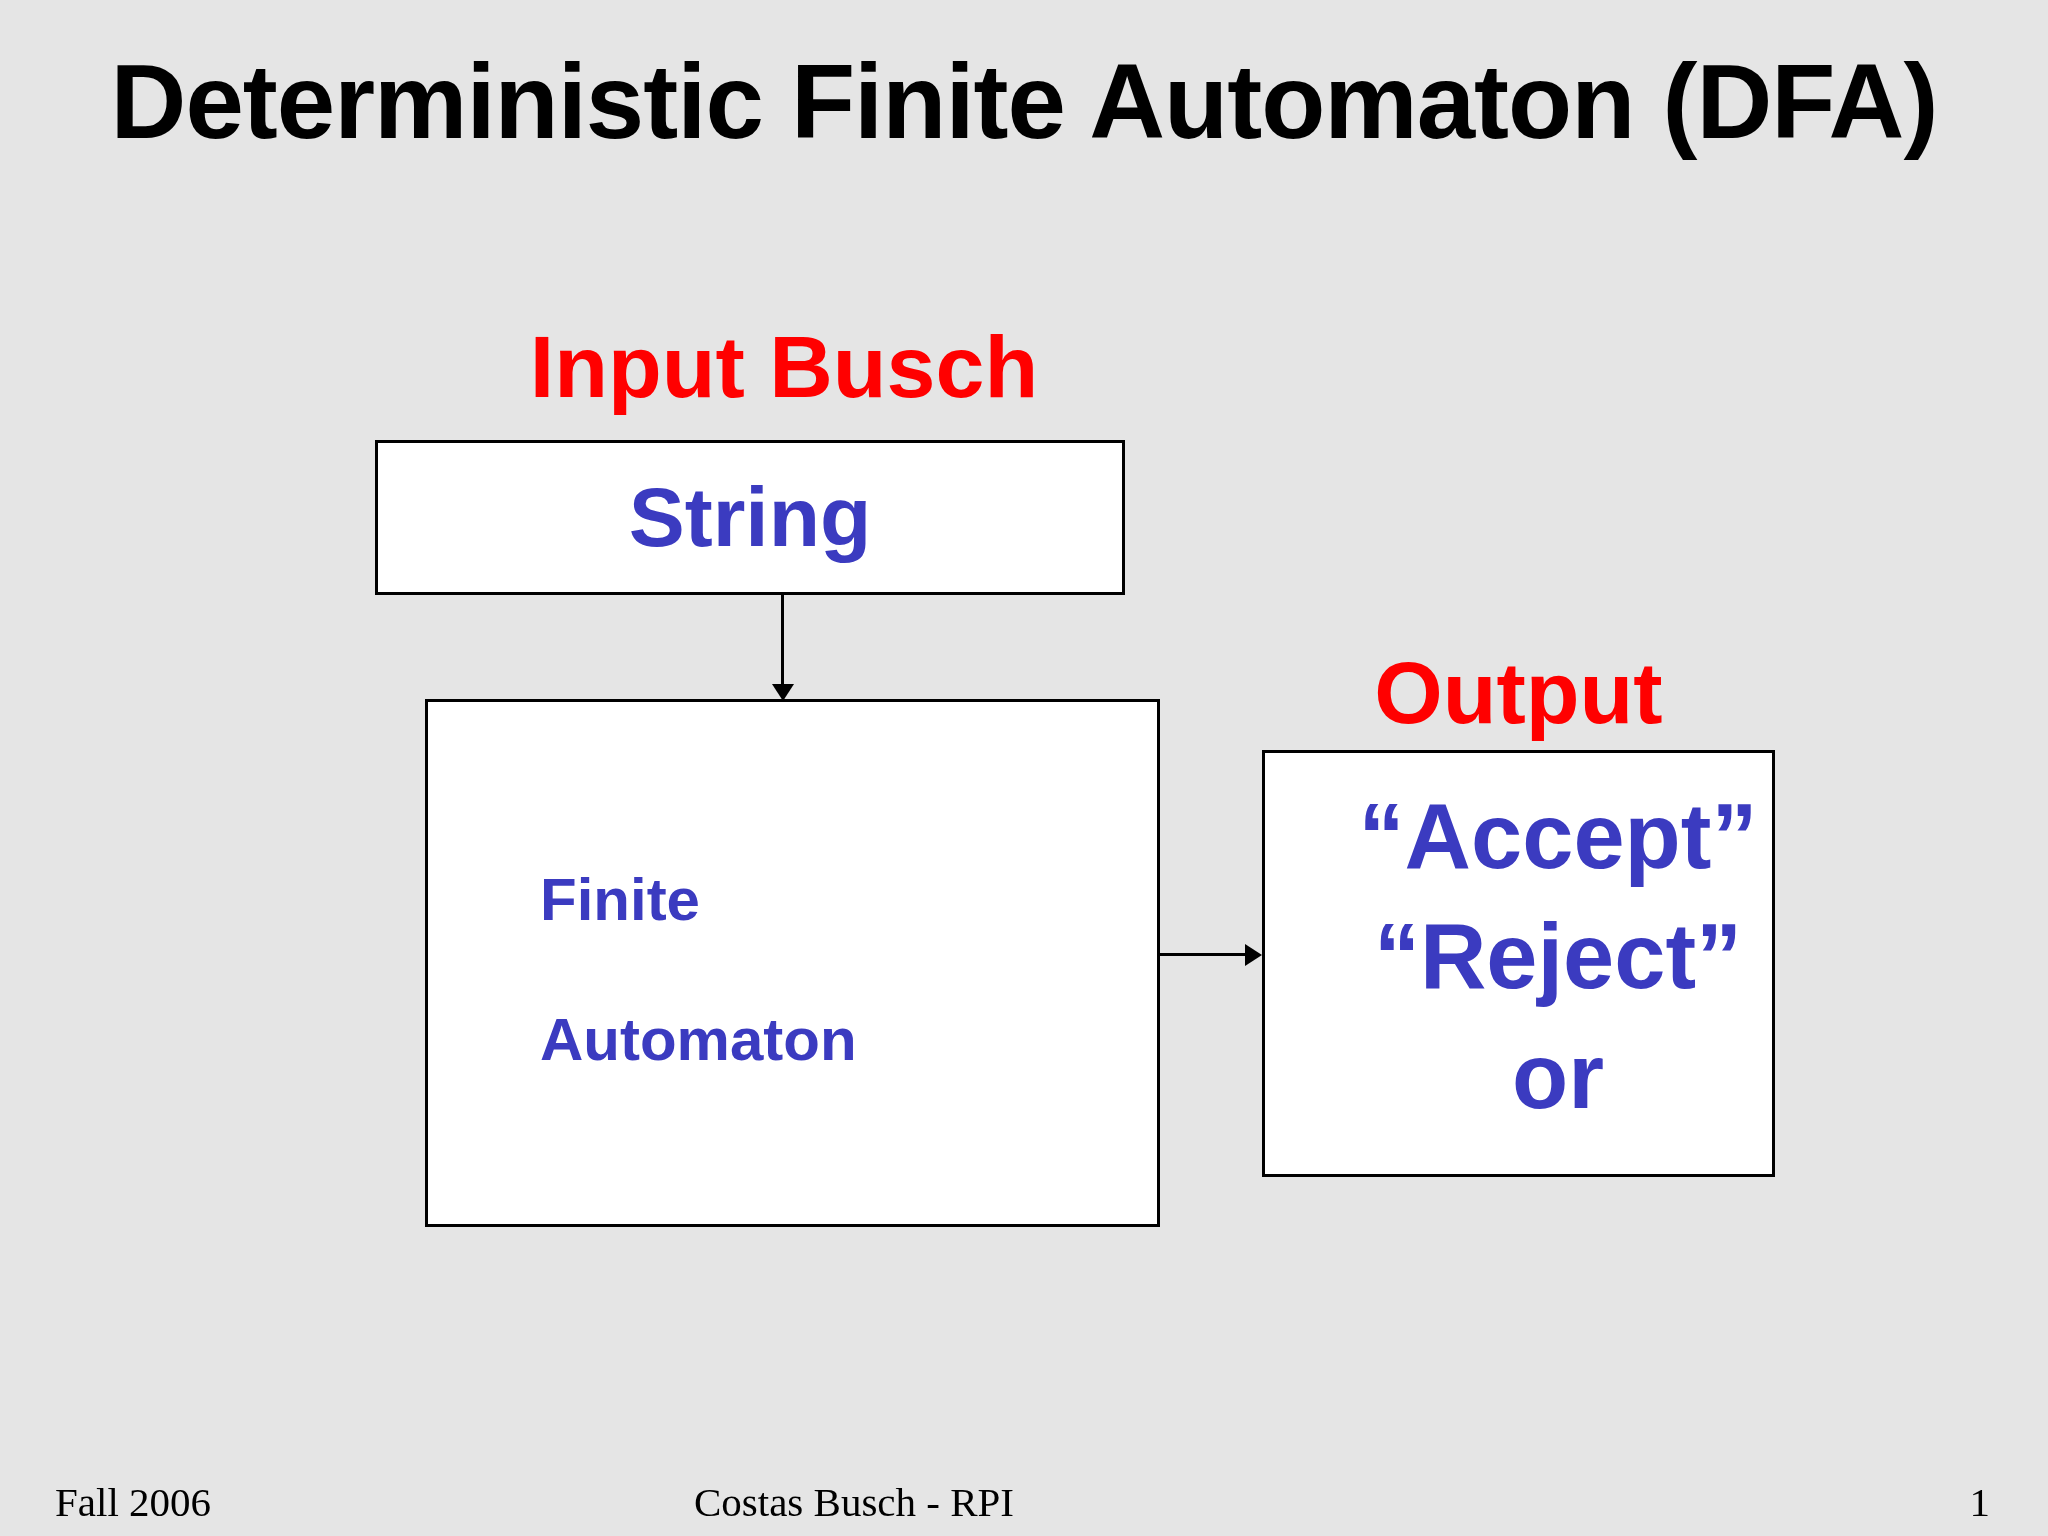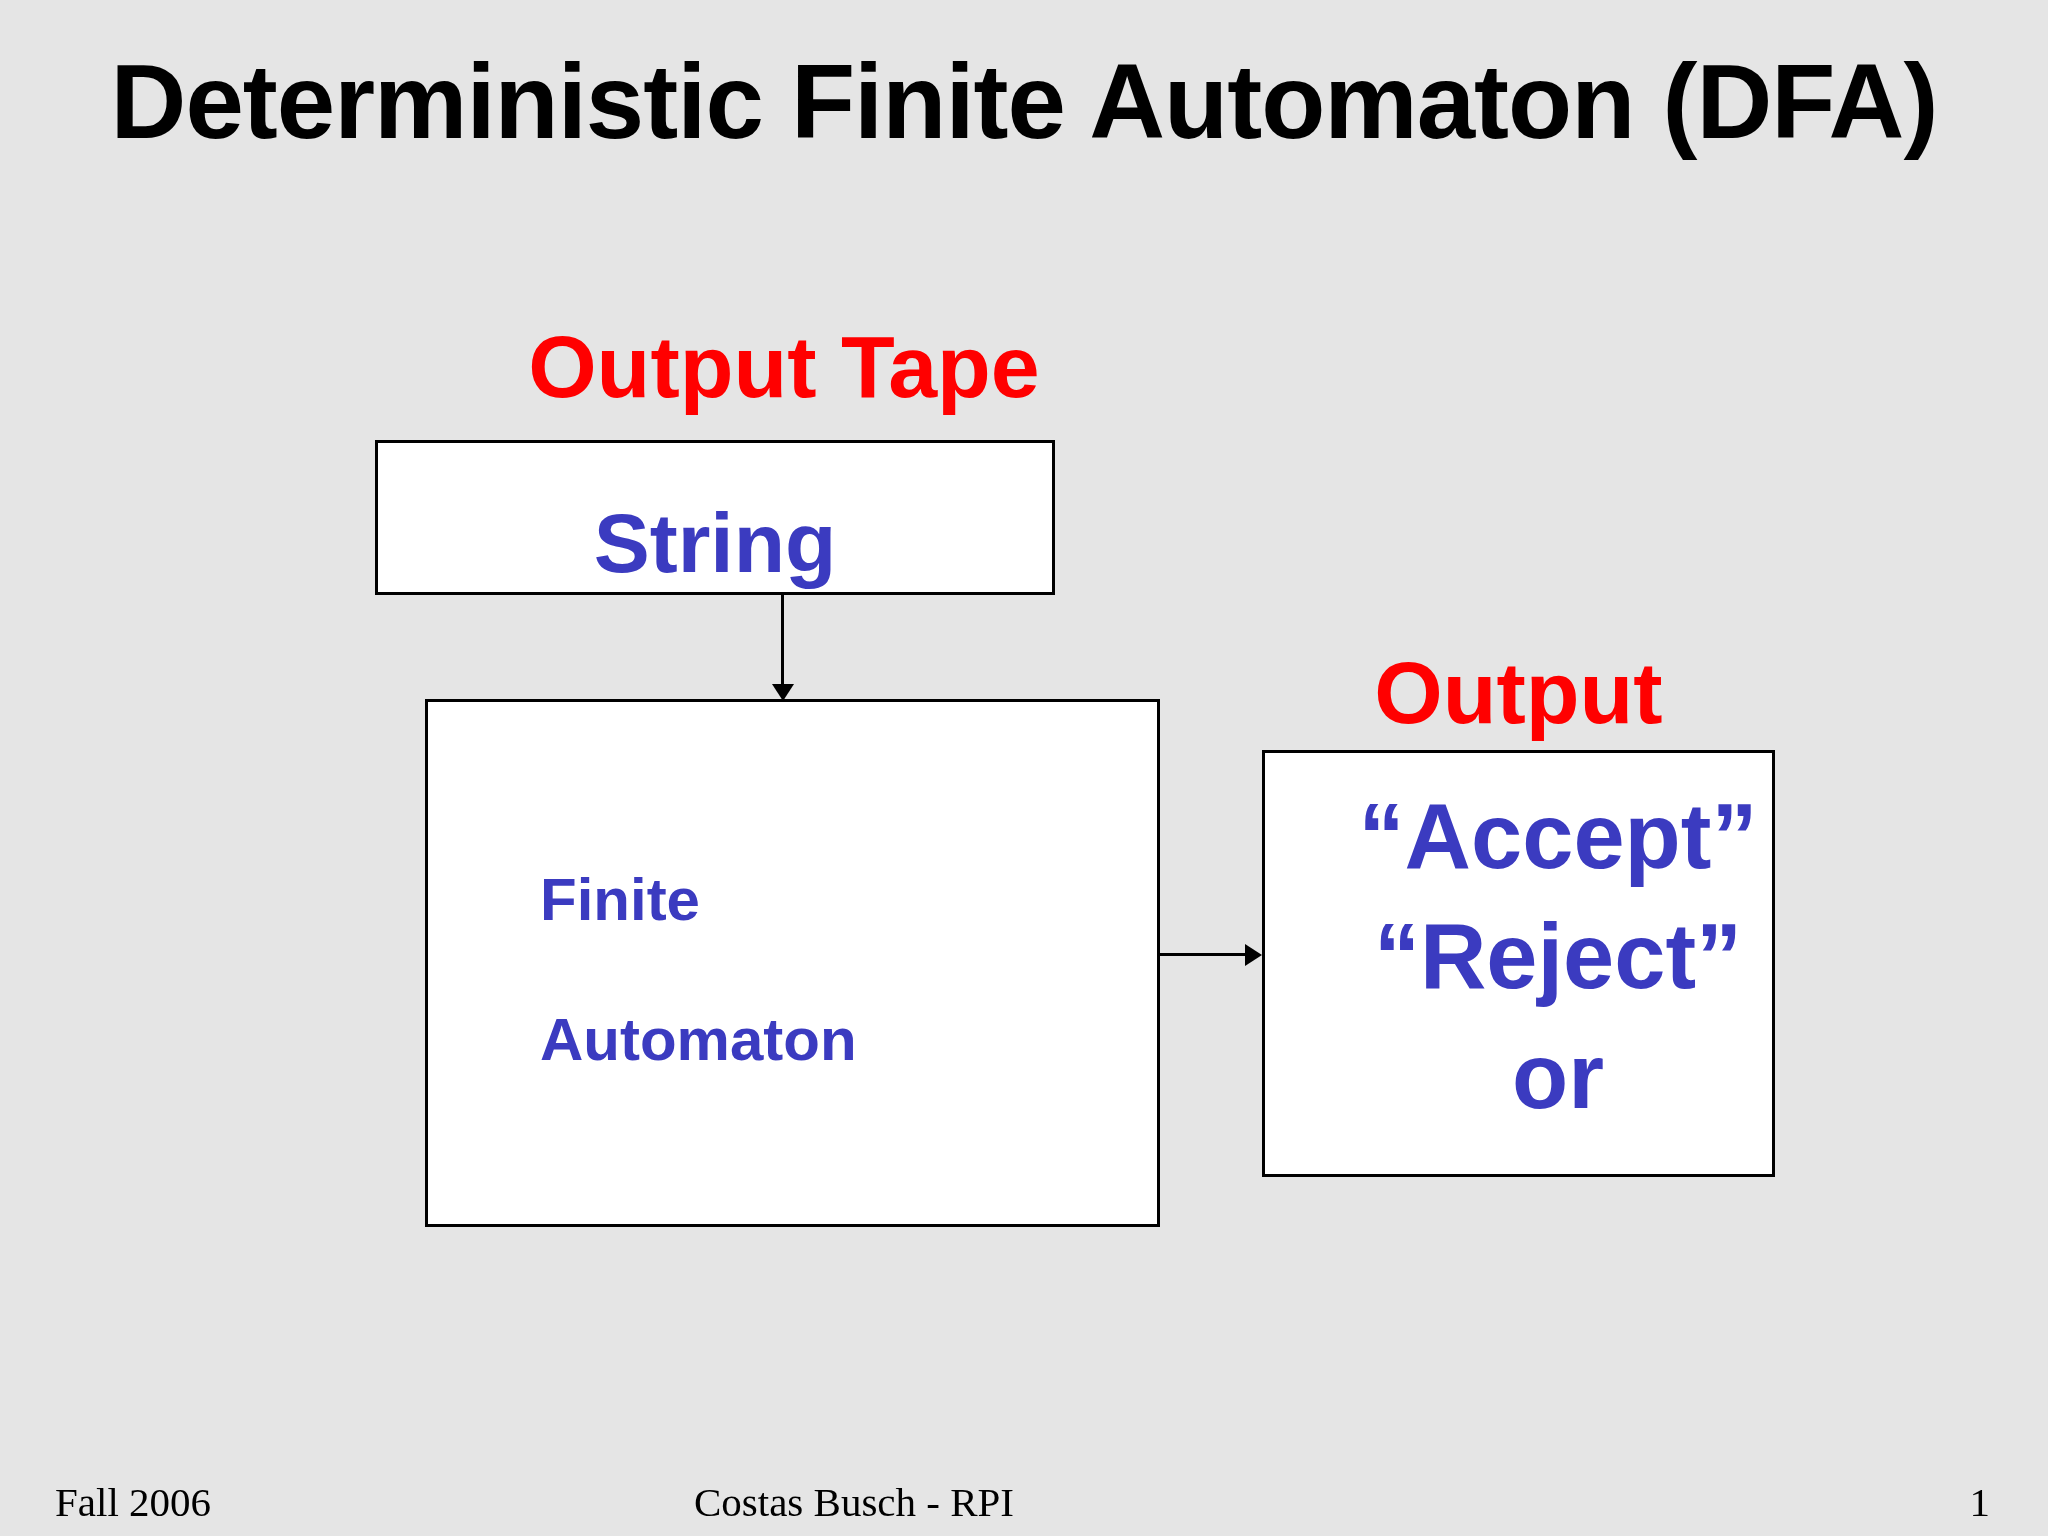--- a/index.html
+++ b/index.html
@@ -47,24 +47,24 @@
   }
   .box {
     position: absolute;
     border: 3px solid var(--line-black, #000000);
     background: #ffffff;
     box-sizing: border-box;
   }
   .string-box {
     left: 375px;
     top: 440px;
-    width: 680px;
+    width: 750px;
     height: 155px;
     display: flex;
-    align-items: flex-end;
+    align-items: center;
     justify-content: center;
   }
   .string-text {
     font-size: 84px;
     font-weight: bold;
     color: var(--content-blue, #3b3bc0);
   }
   .fa-box {
     left: 425px;
     top: 699px;
@@ -147,21 +147,21 @@
   .footer-center { left: 0; width: 1708px; text-align: center; }
   .footer-right  { right: 58px; }
 </style>
 </head>
 <body>
 
 <div class="slide">
 
   <div class="slide-title">Deterministic Finite Automaton (DFA)</div>
 
-  <div class="red-label input-tape-label">Output Tape</div>
+  <div class="red-label input-tape-label">Input Busch</div>
 
   <div class="box string-box">
     <span class="string-text">String</span>
   </div>
 
   <div class="arrow-line-v"></div>
   <div class="arrow-head-down"></div>
 
   <div class="box fa-box"></div>
   <div class="fa-text">

